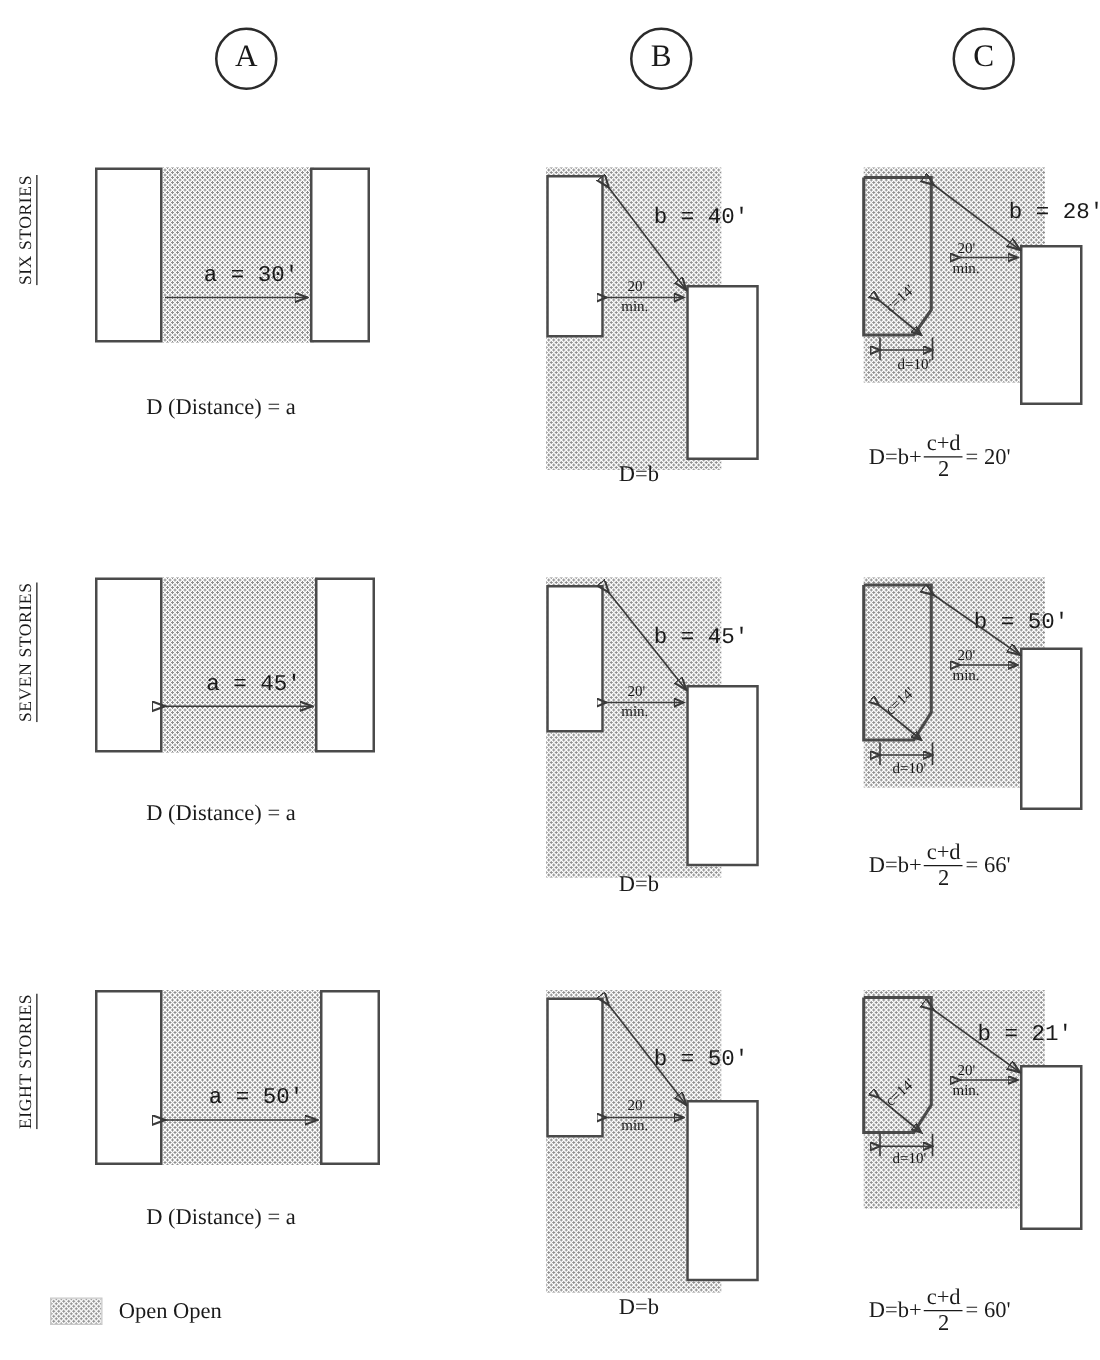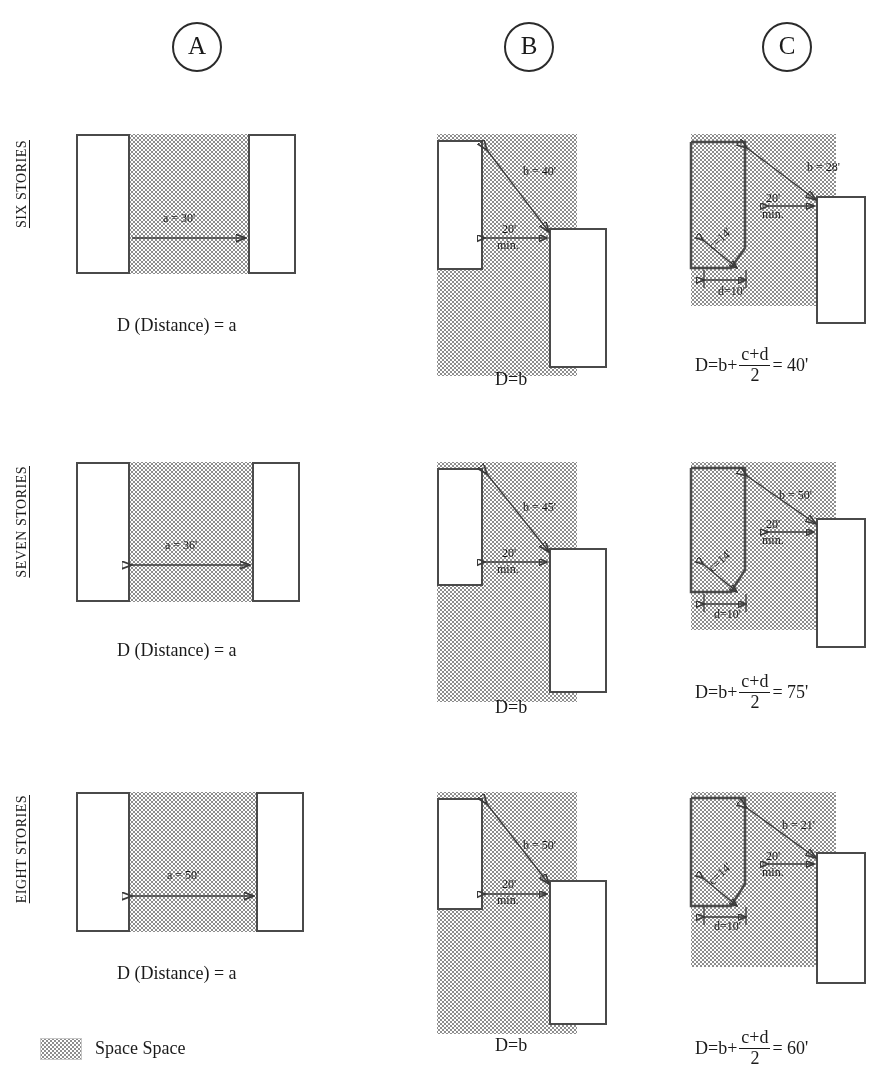--- a/index.html
+++ b/index.html
@@ -65,22 +65,22 @@
   .bldg {
     position: absolute;
     background: #ffffff;
     border: 2.5px solid #4a4a4a;
     box-sizing: border-box;
   }
 
   
   .lbl {
     position: absolute;
-    font-size: 12px;
-    font-family: Liberation Serif, serif;
+    font-size: 18px;
+    font-family: Liberation Mono, monospace;
     white-space: nowrap;
     color: #1a1a1a;
   }
   .lbl-sm {
     position: absolute;
     font-size: 12px;
     font-family: "Liberation Serif", serif;
     white-space: nowrap;
     color: #1a1a1a;
     line-height: 1.05;
@@ -170,46 +170,46 @@
 
   <div class="hatch" style="left:691px; top:134px; width:145px; height:172px;"></div>
   <div class="bldg" style="left:691px; top:140px; width:54px; height:0px; border:none;"></div>
   <div class="bldg" style="left:816px; top:196px; width:50px; height:128px;"></div>
   <div class="lbl" style="left:779px; top:160px;margin-left:28px;">b = 28'</div>
   <div class="lbl-sm" style="left:766px; top:192px;">20'</div>
   <div class="lbl-sm" style="left:762px; top:208px;">min.</div>
   <div class="lbl-sm" style="left:706px; top:243px; transform:rotate(-42deg); transform-origin:left top;">c=14'</div>
   <div class="lbl-sm" style="left:718px; top:285px;">d=10'</div>
   <div class="caption" style="left:695px; top:345px;">
-    <span>D=b+</span><span class="frac"><span class="num">c+d</span><span class="den">2</span></span><span>= 40'</span>
+    <span>D=b+</span><span class="frac"><span class="num">c+d</span><span class="den">2</span></span><span>= 20'</span>
   </div>
 
   <div class="hatch" style="left:130px; top:462px; width:124px; height:140px;"></div>
   <div class="bldg" style="left:76px;  top:462px; width:54px; height:140px;"></div>
   <div class="bldg" style="left:252px; top:462px; width:48px; height:140px;"></div>
-  <div class="lbl" style="left:165px; top:538px;">a = 36'</div>
+  <div class="lbl" style="left:165px; top:538px;">a = 45'</div>
   <div class="caption" style="left:117px; top:640px;">D (Distance) = a</div>
 
   <div class="hatch" style="left:437px; top:462px; width:140px; height:240px;"></div>
   <div class="bldg" style="left:437px; top:468px; width:46px; height:118px;"></div>
   <div class="bldg" style="left:549px; top:548px; width:58px; height:145px;"></div>
   <div class="lbl" style="left:523px; top:500px;">b = 45'</div>
   <div class="lbl-sm" style="left:502px; top:547px;">20'</div>
   <div class="lbl-sm" style="left:497px; top:563px;">min.</div>
   <div class="caption" style="left:495px; top:697px;">D=b</div>
 
   <div class="hatch" style="left:691px; top:462px; width:145px; height:168px;"></div>
   <div class="bldg" style="left:816px; top:518px; width:50px; height:130px;"></div>
   <div class="lbl" style="left:779px; top:488px;">b = 50'</div>
   <div class="lbl-sm" style="left:766px; top:518px;">20'</div>
   <div class="lbl-sm" style="left:762px; top:534px;">min.</div>
   <div class="lbl-sm" style="left:706px; top:565px; transform:rotate(-42deg); transform-origin:left top;">c=14'</div>
   <div class="lbl-sm" style="left:714px; top:608px;">d=10'</div>
   <div class="caption" style="left:695px; top:672px;">
-    <span>D=b+</span><span class="frac"><span class="num">c+d</span><span class="den">2</span></span><span>= 75'</span>
+    <span>D=b+</span><span class="frac"><span class="num">c+d</span><span class="den">2</span></span><span>= 66'</span>
   </div>
 
   <div class="hatch" style="left:130px; top:792px; width:128px; height:140px;"></div>
   <div class="bldg" style="left:76px;  top:792px; width:54px; height:140px;"></div>
   <div class="bldg" style="left:256px; top:792px; width:48px; height:140px;"></div>
   <div class="lbl" style="left:167px; top:868px;">a = 50'</div>
   <div class="caption" style="left:117px; top:963px;">D (Distance) = a</div>
 
   <div class="hatch" style="left:437px; top:792px; width:140px; height:242px;"></div>
   <div class="bldg" style="left:437px; top:798px; width:46px; height:112px;"></div>
@@ -224,21 +224,21 @@
   <div class="lbl" style="left:782px; top:818px;">b = 21'</div>
   <div class="lbl-sm" style="left:766px; top:850px;">20'</div>
   <div class="lbl-sm" style="left:762px; top:866px;">min.</div>
   <div class="lbl-sm" style="left:706px; top:878px; transform:rotate(-42deg); transform-origin:left top;">c=14'</div>
   <div class="lbl-sm" style="left:714px; top:920px;">d=10'</div>
   <div class="caption" style="left:695px; top:1028px;">
     <span>D=b+</span><span class="frac"><span class="num">c+d</span><span class="den">2</span></span><span>= 60'</span>
   </div>
 
   <div class="legend-swatch" style="left:40px; top:1038px;"></div>
-  <div class="caption" style="left:95px; top:1038px;">Space Space</div>
+  <div class="caption" style="left:95px; top:1038px;">Open Open</div>
 
   <svg class="overlay" viewBox="0 0 880 1088">
     <defs>
       <marker id="arr" markerWidth="9" markerHeight="9" refX="8" refY="3" orient="auto">
         <path d="M0,0 L8,3 L0,6 z" fill="#3a3a3a" stroke="none"></path>
       </marker>
       <marker id="arrS" markerWidth="7" markerHeight="7" refX="6" refY="2.5" orient="auto">
         <path d="M0,0 L6,2.5 L0,5 z" fill="#3a3a3a" stroke="none"></path>
       </marker>
     </defs>

